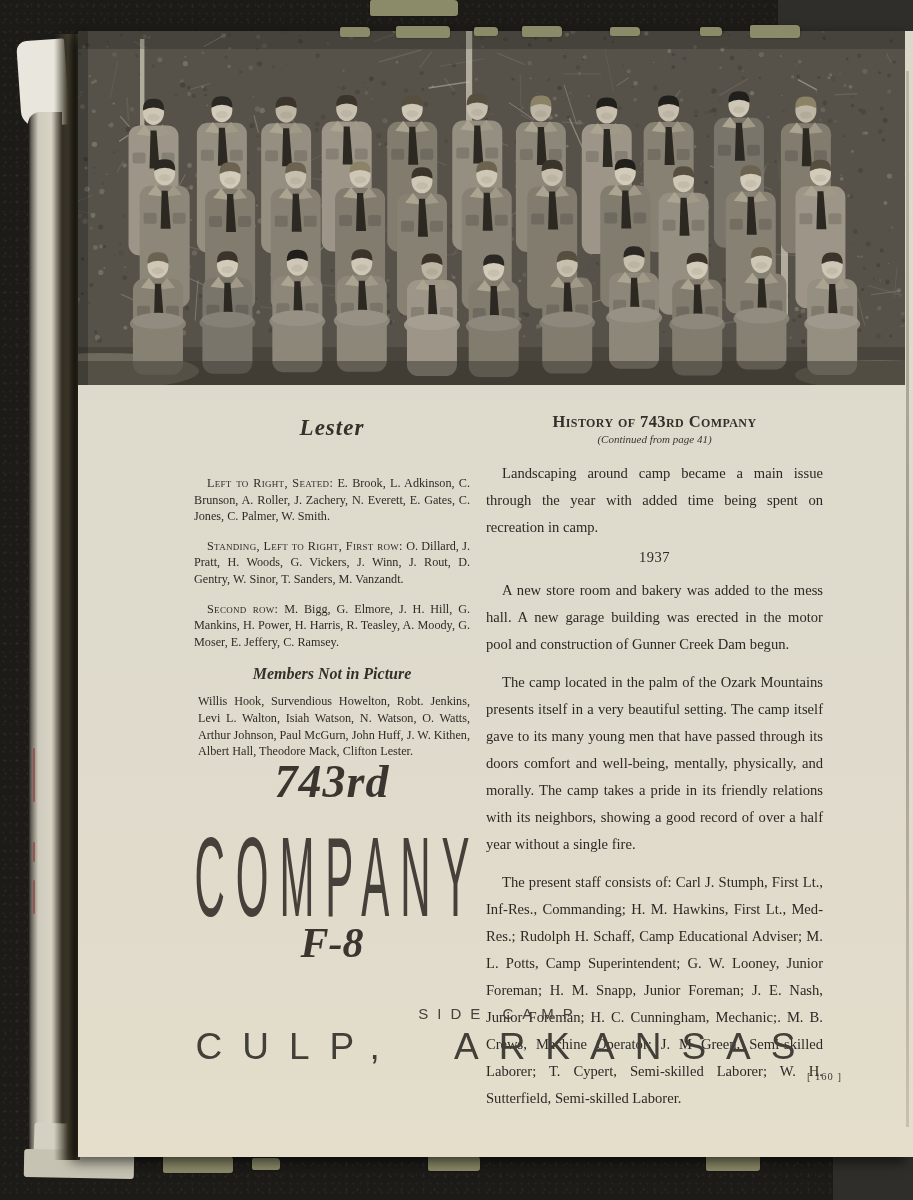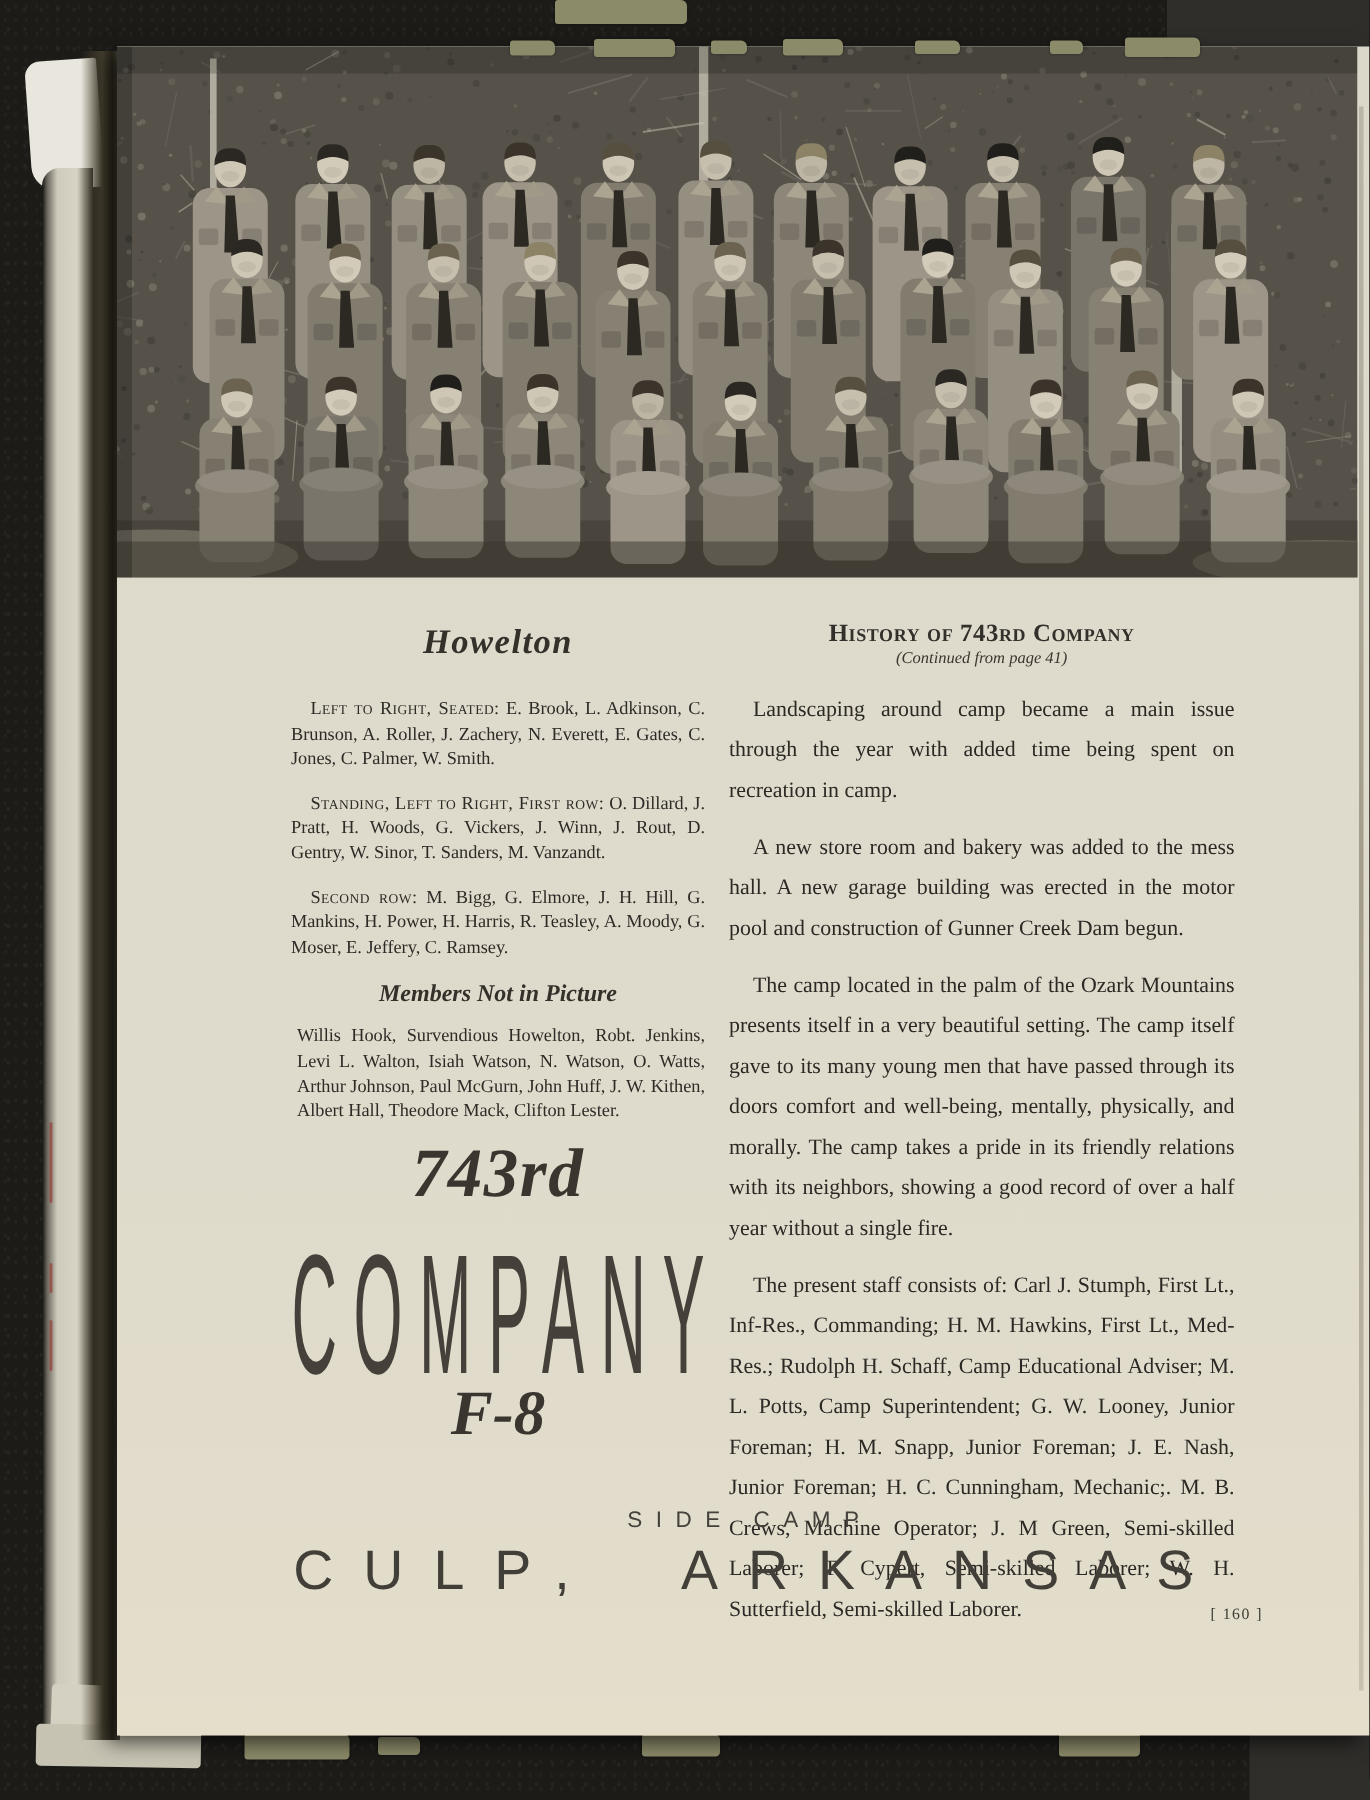--- a/index.html
+++ b/index.html
@@ -43,21 +43,21 @@
   .photo{position:absolute;left:0;top:0;width:827px;height:354px;display:block;}
 
   .tape{position:absolute;background:#8b8a69;border-radius:2px 4px 3px 2px;box-shadow:0 0 2px rgba(0,0,0,.4);}
 
   
   .col-left{position:absolute;left:116px;top:384px;width:276px;color:#2e2b27;}
   .col-right{position:absolute;left:408px;top:381px;width:337px;color:#2c2925;}
 
   .members-h{margin:0;text-align:center;font-style:italic;font-weight:700;font-size:23px;color:#34302a;letter-spacing:1px;}
   .mp{margin:13px 0 0 0;font-size:12.2px;line-height:16.6px;text-align:justify;text-indent:13px;}
-  .mp.first{margin-top:23px;}
+  .mp.first{margin-top:34px;}
   .lead{font-variant:small-caps;letter-spacing:.3px;}
   .nip-h{margin:15px 0 0 0;text-align:center;font-style:italic;font-weight:700;font-size:16px;color:#34302a;}
   .nip{margin:10px 0 0 4px;font-size:12.2px;line-height:16.6px;text-align:justify;text-indent:0;}
 
   .hist-h{margin:0;text-align:center;font-variant:small-caps;font-weight:700;font-size:16.5px;letter-spacing:.4px;color:#33302b;}
   .hist-sub{margin:1px 0 0 0;text-align:center;font-style:italic;font-size:11px;color:#3a362f;}
   .hp{margin:11px 0 0 0;font-size:14.6px;line-height:27px;text-align:justify;text-indent:16px;}
   .hp.first{margin-top:15px;}
   .year{margin:8px 0 2px 0;text-align:center;font-size:14.5px;letter-spacing:.5px;}
 
@@ -1356,32 +1356,33 @@
 
     <div class="tape" style="left:262px;top:-4px;width:30px;height:10px;"></div>
     <div class="tape" style="left:318px;top:-5px;width:54px;height:12px;"></div>
     <div class="tape" style="left:396px;top:-4px;width:24px;height:9px;"></div>
     <div class="tape" style="left:444px;top:-5px;width:40px;height:11px;"></div>
     <div class="tape" style="left:532px;top:-4px;width:30px;height:9px;"></div>
     <div class="tape" style="left:622px;top:-4px;width:22px;height:9px;"></div>
     <div class="tape" style="left:672px;top:-6px;width:50px;height:13px;"></div>
 
     <div class="col-left">
-      <h2 class="members-h">Howelton</h2>
+      <h2 class="members-h">Lester</h2>
       <p class="mp first"><span class="lead">Left to Right, Seated:</span><span> E. Brook, L. Adkinson, C. Brunson, A. Roller, J. Zachery, N. Everett, E. Gates, C. Jones, C. Palmer, W. Smith.</span></p>
       <p class="mp"><span class="lead">Standing, Left to Right, First row:</span><span> O. Dillard, J. Pratt, H. Woods, G. Vickers, J. Winn, J. Rout, D. Gentry, W. Sinor, T. Sanders, M. Vanzandt.</span></p>
       <p class="mp"><span class="lead">Second row:</span><span> M. Bigg, G. Elmore, J. H. Hill, G. Mankins, H. Power, H. Harris, R. Teasley, A. Moody, G. Moser, E. Jeffery, C. Ramsey.</span></p>
       <h3 class="nip-h">Members Not in Picture</h3>
       <p class="nip">Willis Hook, Survendious Howelton, Robt. Jenkins, Levi L. Walton, Isiah Watson, N. Watson, O. Watts, Arthur Johnson, Paul McGurn, John Huff, J. W. Kithen, Albert Hall, Theodore Mack, Clifton Lester.</p>
     </div>
 
     <div class="col-right">
       <h2 class="hist-h">History of 743rd Company</h2>
       <div class="hist-sub">(Continued from page 41)</div>
       <p class="hp first">Landscaping around camp became a main issue through the year with added time being spent on recreation in camp.</p>
+      <div class="year">1937</div>
       <p class="hp">A new store room and bakery was added to the mess hall. A new garage building was erected in the motor pool and construction of Gunner Creek Dam begun.</p>
       <p class="hp">The camp located in the palm of the Ozark Mountains presents itself in a very beautiful setting. The camp itself gave to its many young men that have passed through its doors comfort and well-being, mentally, physically, and morally. The camp takes a pride in its friendly relations with its neighbors, showing a good record of over a half year without a single fire.</p>
       <p class="hp">The present staff consists of: Carl J. Stumph, First Lt., Inf-Res., Commanding; H. M. Hawkins, First Lt., Med-Res.; Rudolph H. Schaff, Camp Educational Adviser; M. L. Potts, Camp Superintendent; G. W. Looney, Junior Foreman; H. M. Snapp, Junior Foreman; J. E. Nash, Junior Foreman; H. C. Cunningham, Mechanic;. M. B. Crews, Machine Operator; J. M Green, Semi-skilled Laborer; T. Cypert, Semi-skilled Laborer; W. H. Sutterfield, Semi-skilled Laborer.</p>
     </div>
 
     <div class="company-mark">
       <div class="script-743">743rd</div>
       <div class="company-word">COMPANY</div>
       <div class="script-f8">F-8</div>
     </div>

